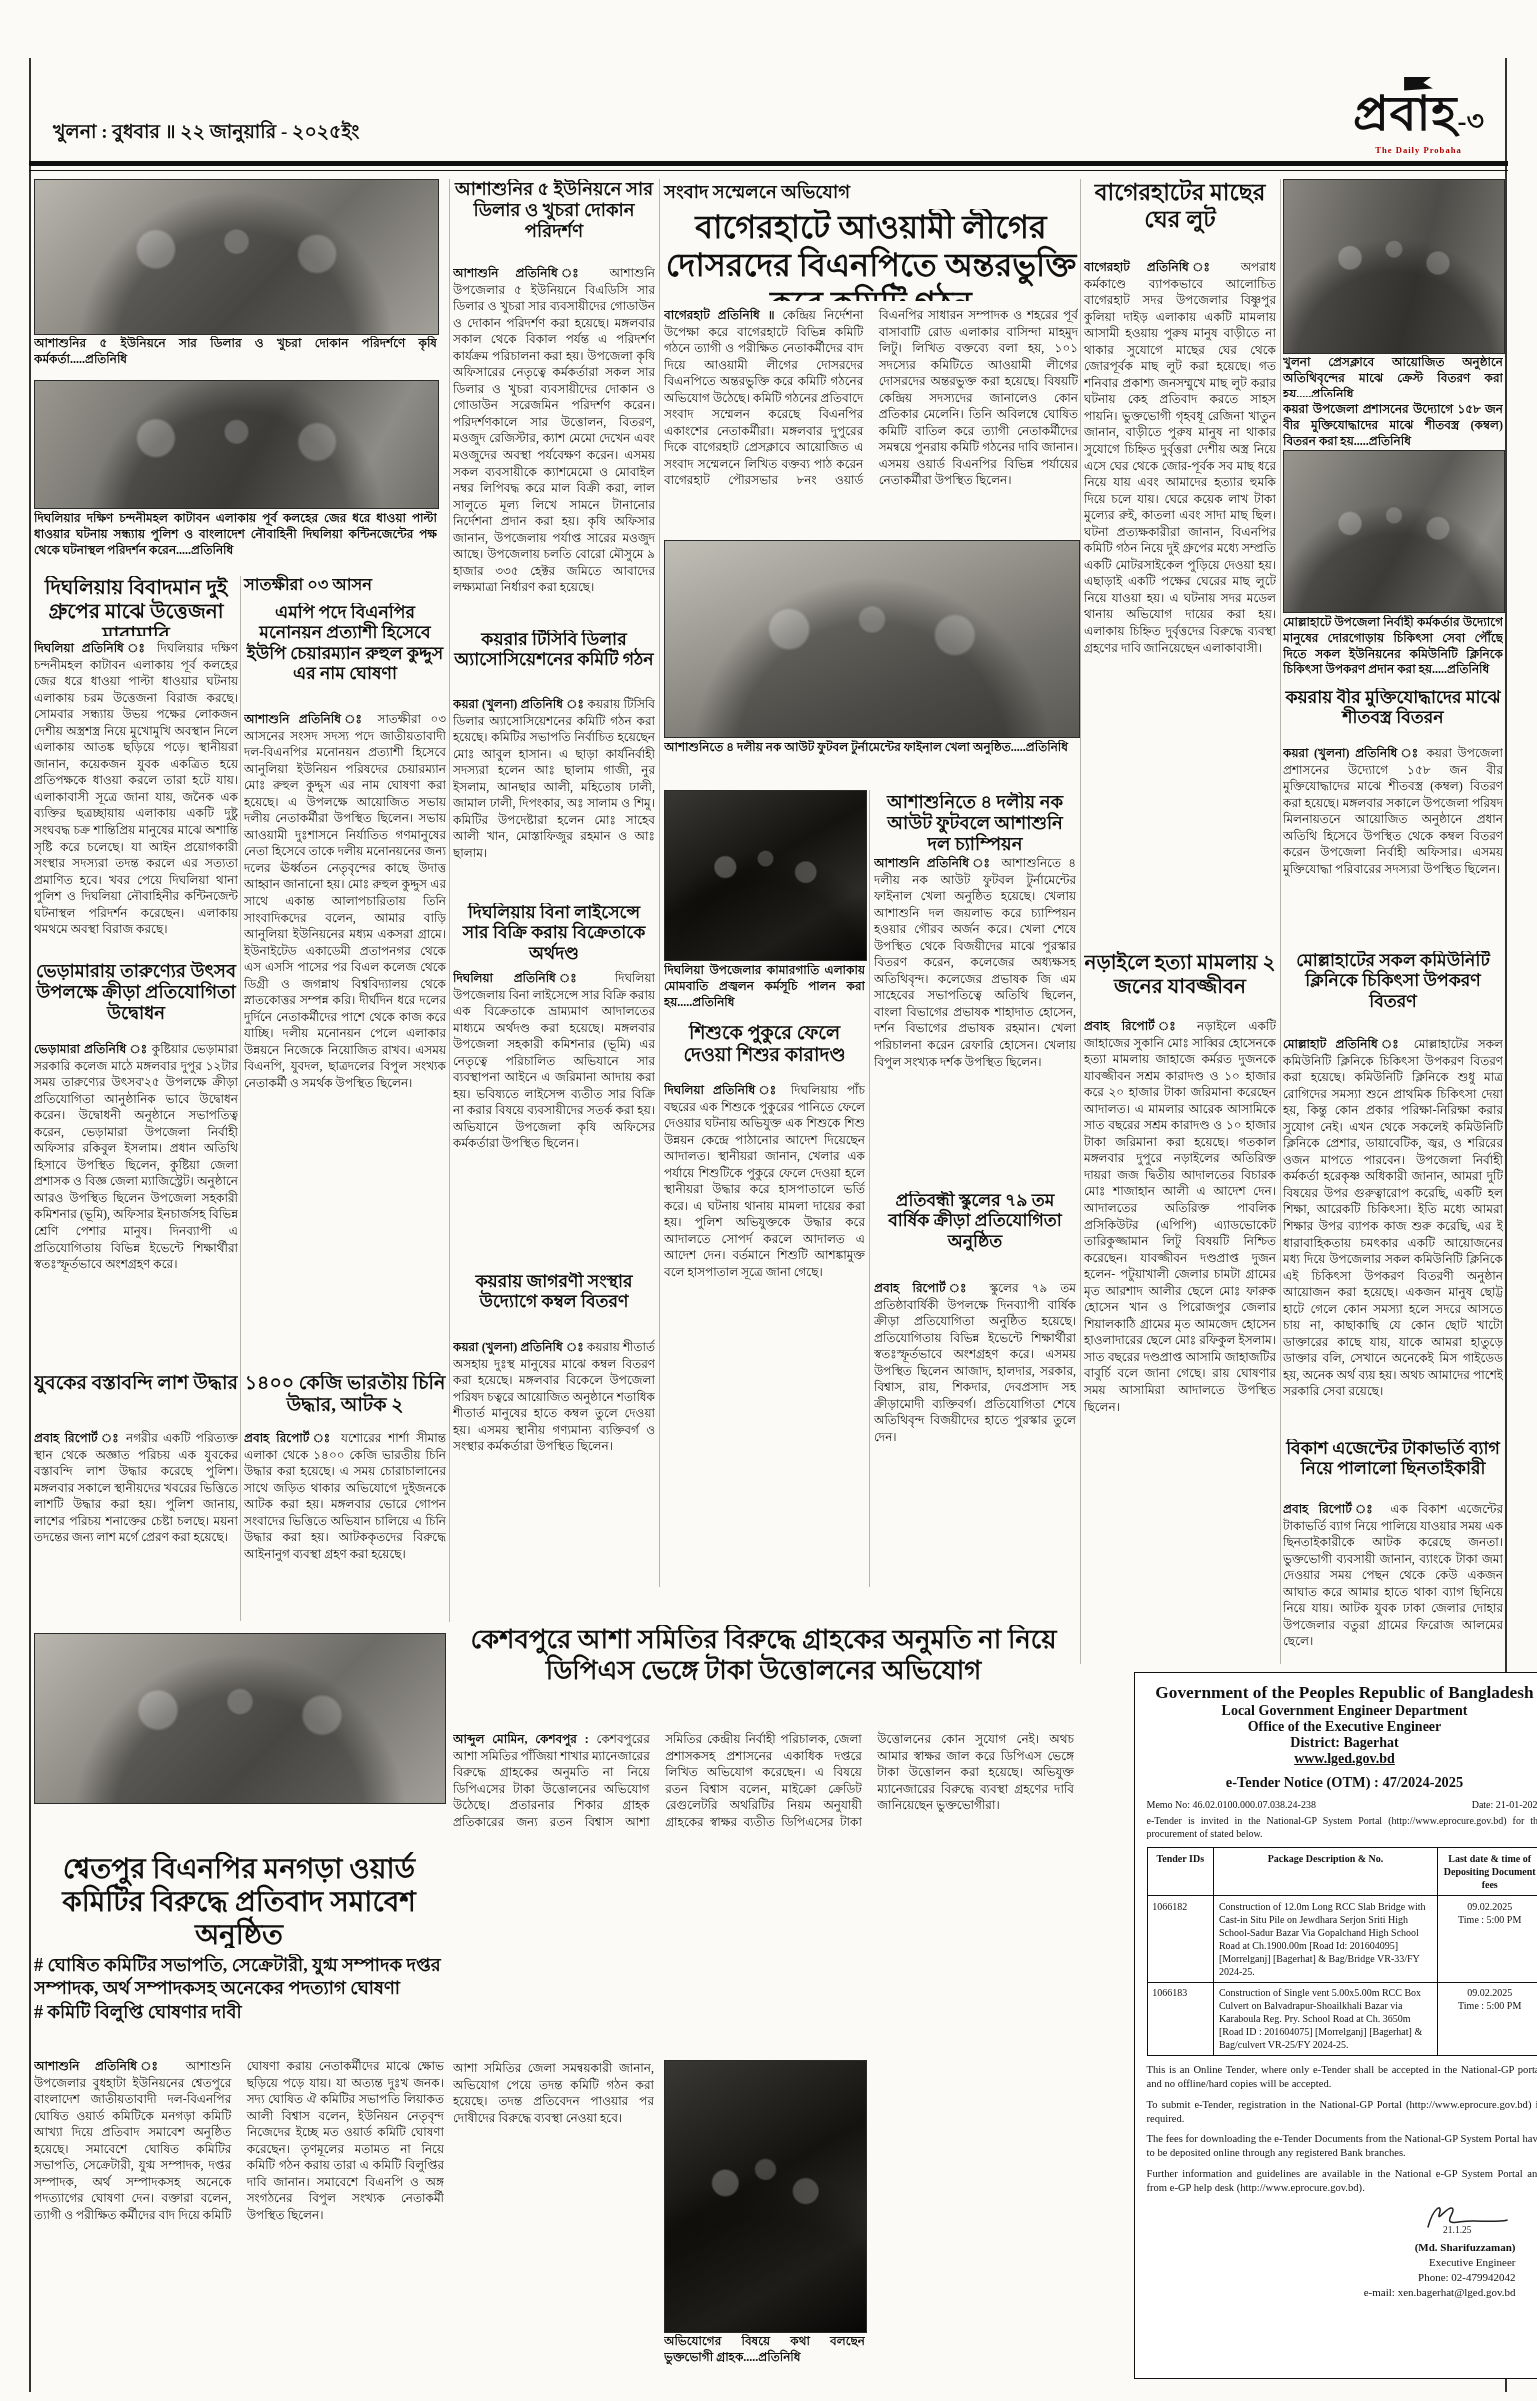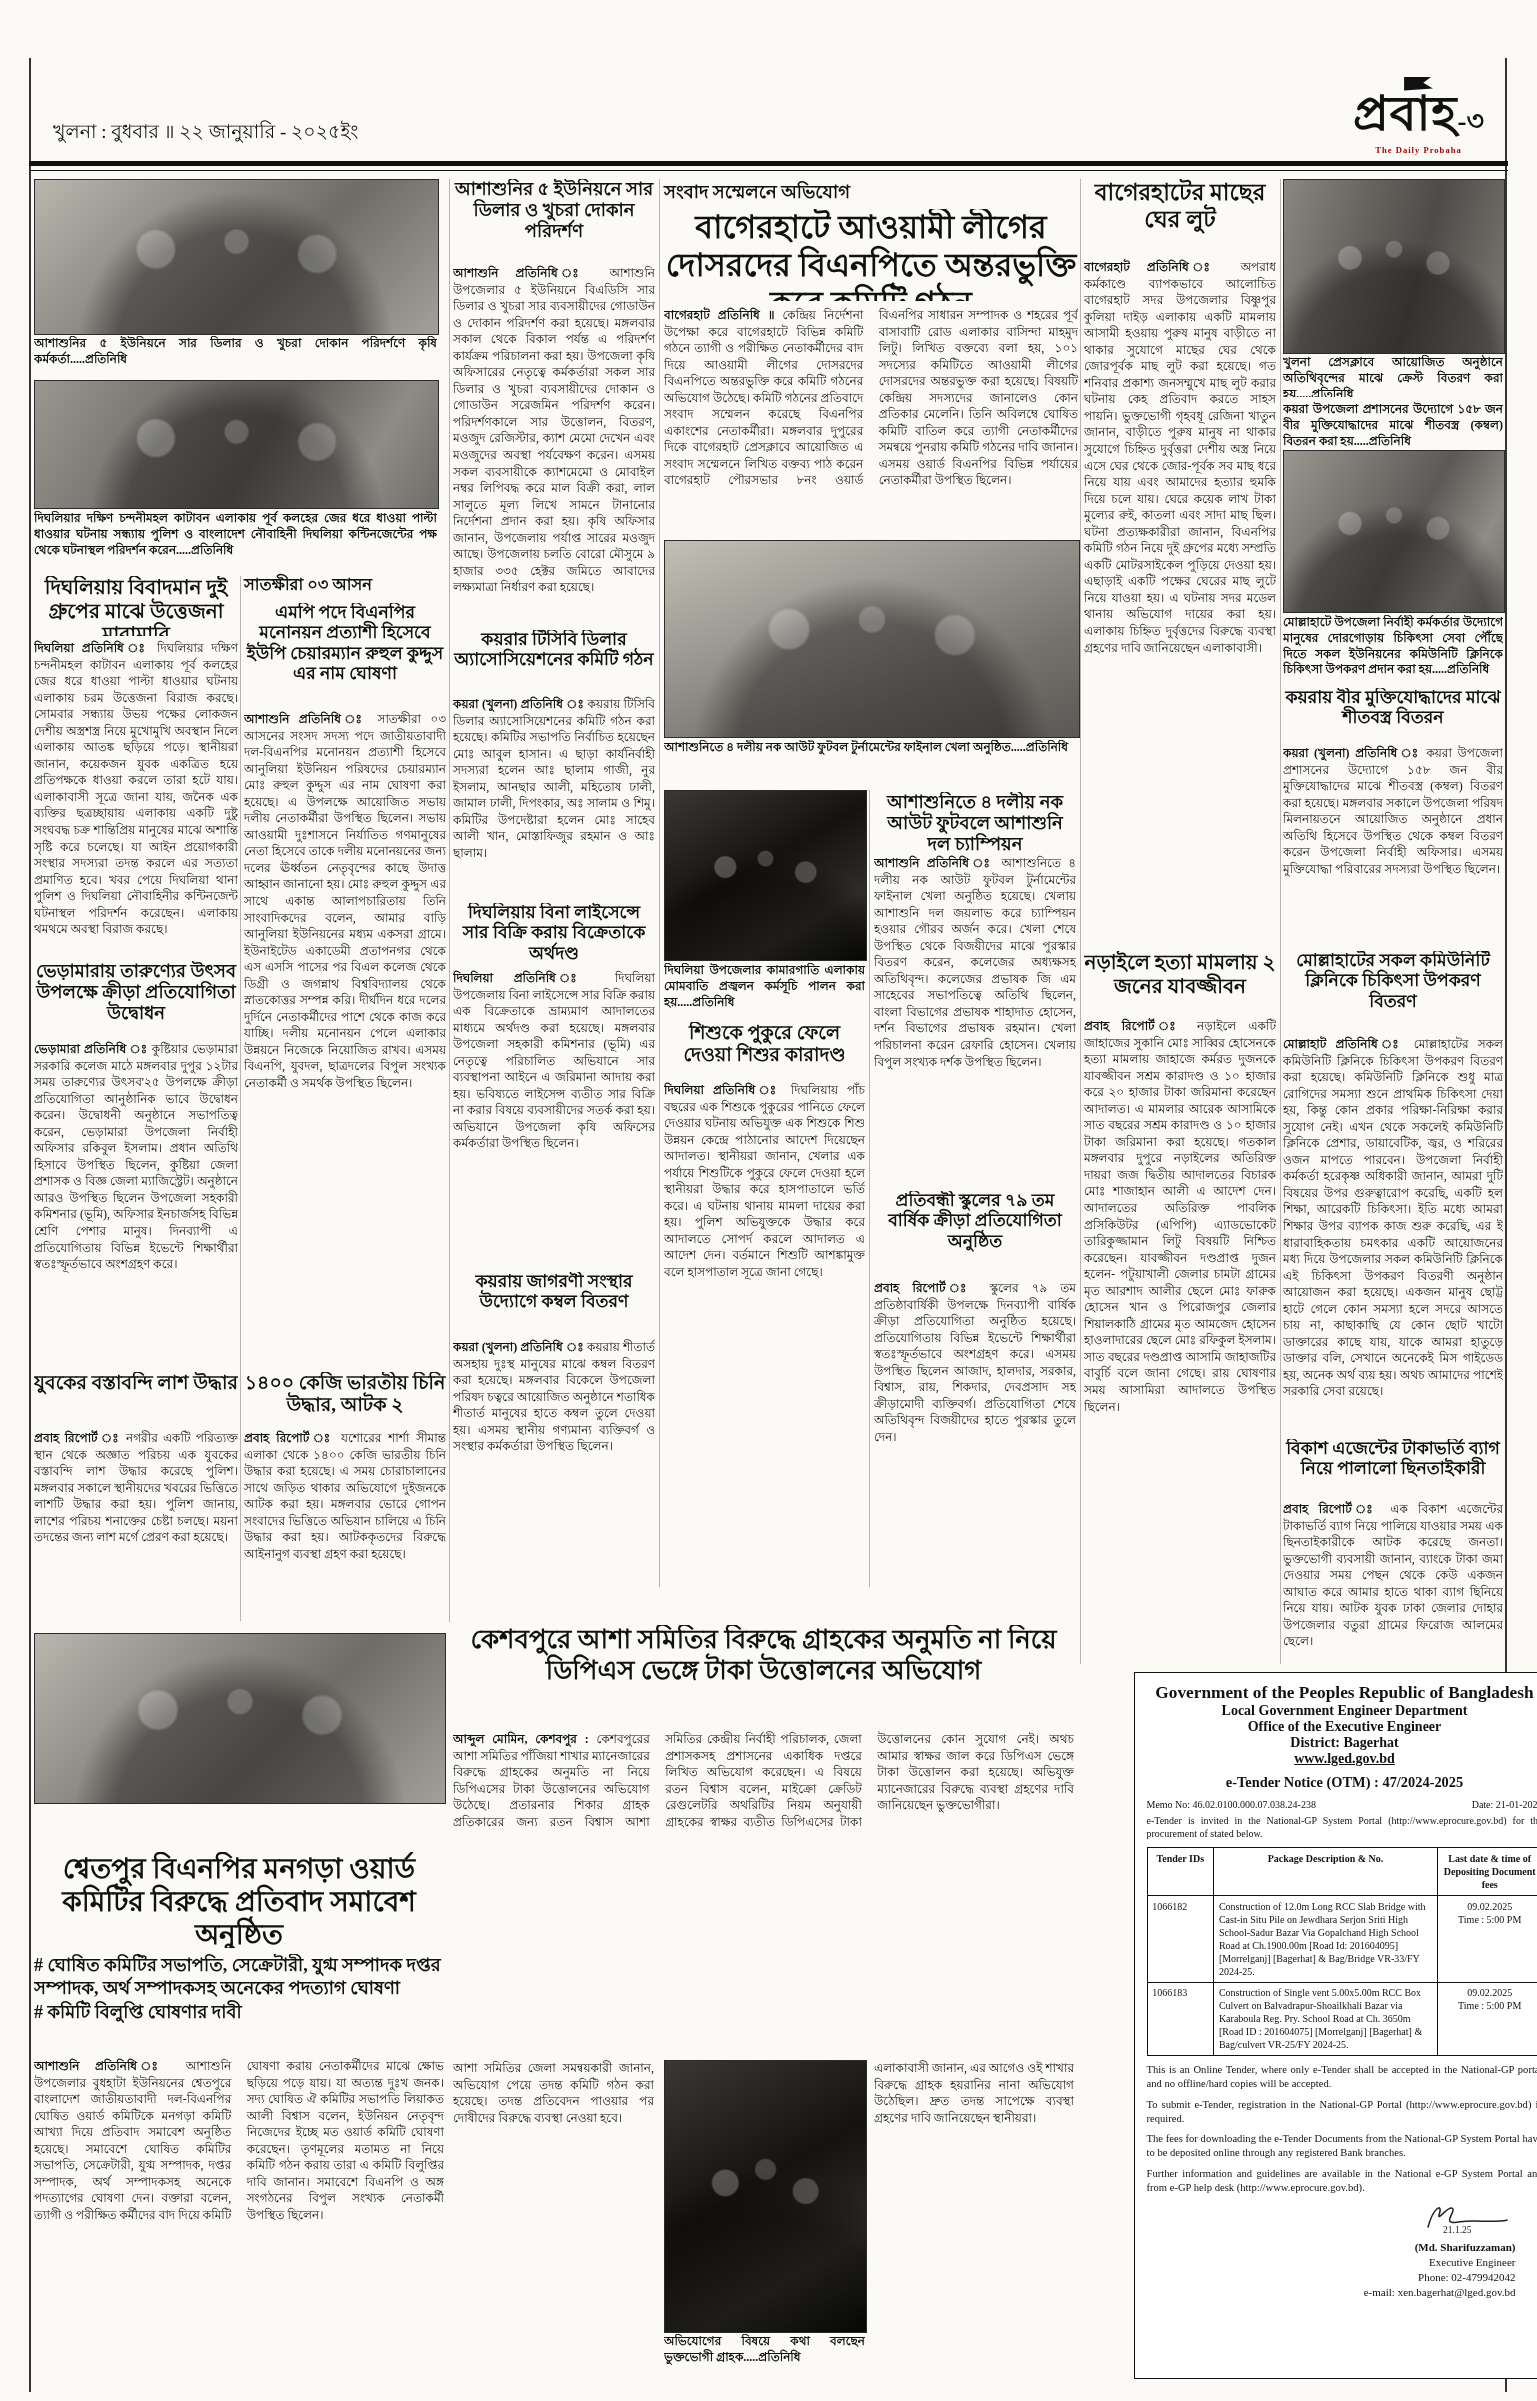--- a/index.html
+++ b/index.html
@@ -2,21 +2,21 @@
 <html><head>
 <meta charset="utf-8">
 <style>
   html,body{margin:0;padding:0;background:#e9e7e0;}
   #page{position:relative;width:1537px;height:2402px;background:#fbfaf6;margin:0 auto;
         font-family:"Liberation Serif","DejaVu Serif",serif;color:#111;overflow:hidden;}
   .abs{position:absolute;}
   .edge{position:absolute;top:58px;bottom:9.6px;width:0;border-left:2.9px double #333;}
   .hrule{position:absolute;left:29px;right:29px;height:4.8px;background:#111;}
   .hrule2{position:absolute;left:29px;right:29px;height:1px;background:#111;}
-  .dateline{font-size:19px;font-weight:normal;}
+  .dateline{font-size:19px;font-weight:bold;}
   .logo-big{font-size:48px;font-weight:bold;line-height:1;letter-spacing:1px;font-family:"Liberation Serif",serif;}
   .logo-sub{font-size:8.6px;color:#b00000;font-weight:bold;letter-spacing:1px;text-align:center;}
   .kicker{font-weight:bold;text-align:left;font-size:16.3px;line-height:1.1;}
   .hl{font-weight:bold;text-align:center;line-height:1.18;font-family:"Liberation Serif",serif;overflow:hidden;}
   .body-txt{font-size:12px;line-height:1.38;text-align:justify;overflow:hidden;}
   .body-txt strong{font-size:12px;}
   .cols2{column-count:2;column-gap:15.4px;}
   .cols3{column-count:3;column-gap:15.4px;}
   .cap{font-size:12px;font-weight:bold;line-height:1.32;text-align:justify;overflow:hidden;}
   .ph{border:1px solid #2b2b2b;overflow:hidden;}
@@ -214,21 +214,20 @@
   </div>
 
   <div class="abs hl" style="left:453px;top:1625px;width:621px;height:100px;font-size:26px">কেশবপুরে আশা সমিতির বিরুদ্ধে গ্রাহকের অনুমতি না নিয়ে ডিপিএস ভেঙ্গে টাকা উত্তোলনের অভিযোগ</div>
   <div class="abs body-txt cols3" style="left:453px;top:1731px;width:621px;height:323px">
     <strong>আব্দুল মোমিন, কেশবপুর :</strong>
     <span>কেশবপুরের আশা সমিতির পাঁজিয়া শাখার ম্যানেজারের বিরুদ্ধে গ্রাহকের অনুমতি না নিয়ে ডিপিএসের টাকা উত্তোলনের অভিযোগ উঠেছে। প্রতারনার শিকার গ্রাহক প্রতিকারের জন্য রতন বিশ্বাস আশা সমিতির কেন্দ্রীয় নির্বাহী পরিচালক, জেলা প্রশাসকসহ প্রশাসনের একাধিক দপ্তরে লিখিত অভিযোগ করেছেন। এ বিষয়ে রতন বিশ্বাস বলেন, মাইক্রো ক্রেডিট রেগুলেটরি অথরিটির নিয়ম অনুযায়ী গ্রাহকের স্বাক্ষর ব্যতীত ডিপিএসের টাকা উত্তোলনের কোন সুযোগ নেই। অথচ আমার স্বাক্ষর জাল করে ডিপিএস ভেঙ্গে টাকা উত্তোলন করা হয়েছে। অভিযুক্ত ম্যানেজারের বিরুদ্ধে ব্যবস্থা গ্রহণের দাবি জানিয়েছেন ভুক্তভোগীরা।</span>
   </div>
   <div class="abs body-txt" style="left:453px;top:2060px;width:201px;height:317px">আশা সমিতির জেলা সমন্বয়কারী জানান, অভিযোগ পেয়ে তদন্ত কমিটি গঠন করা হয়েছে। তদন্ত প্রতিবেদন পাওয়ার পর দোষীদের বিরুদ্ধে ব্যবস্থা নেওয়া হবে।</div>
   <div class="abs ph ph-dark" style="left:664px;top:2060px;width:201px;height:271px"></div>
   <div class="abs cap" style="left:664px;top:2334px;width:201px;height:42px">অভিযোগের বিষয়ে কথা বলছেন ভুক্তভোগী গ্রাহক.....প্রতিনিধি</div>
-  <div class="abs body-txt" style="left:874px;top:2060px;width:200px;height:317px">এলাকাবাসী জানান, এর আগেও ওই শাখার বিরুদ্ধে গ্রাহক হয়রানির নানা অভিযোগ উঠেছিল। দ্রুত তদন্ত সাপেক্ষে ব্যবস্থা গ্রহণের দাবি জানিয়েছেন স্থানীয়রা।</div>
 
   <div class="abs tender" style="left:1086px;top:1672px;width:396px;height:686px">
     <div class="t-c t1">Government of the Peoples Republic of Bangladesh</div>
     <div class="t-c t2">Local Government Engineer Department</div>
     <div class="t-c t2">Office of the Executive Engineer</div>
     <div class="t-c t2">District: Bagerhat</div>
     <div class="t-c t-url">www.lged.gov.bd</div>
     <div class="t-c t-notice">e-Tender Notice (OTM) : 47/2024-2025</div>
     <div class="t-memo">
       <span>Memo No: 46.02.0100.000.07.038.24-238</span>

